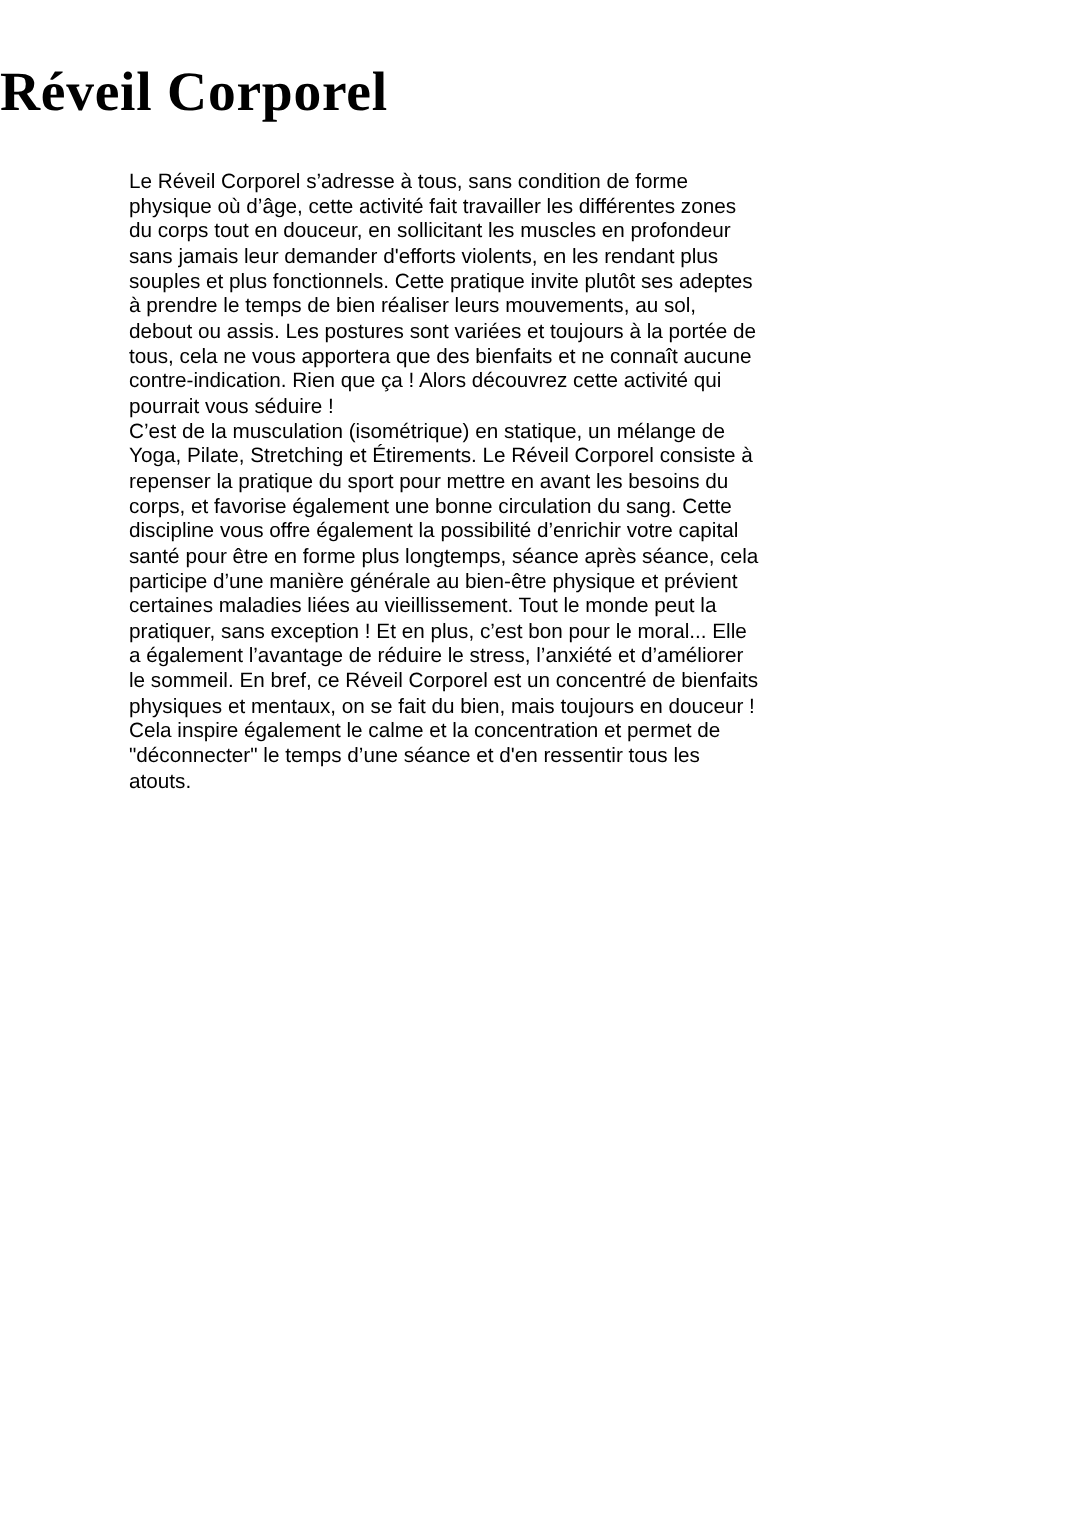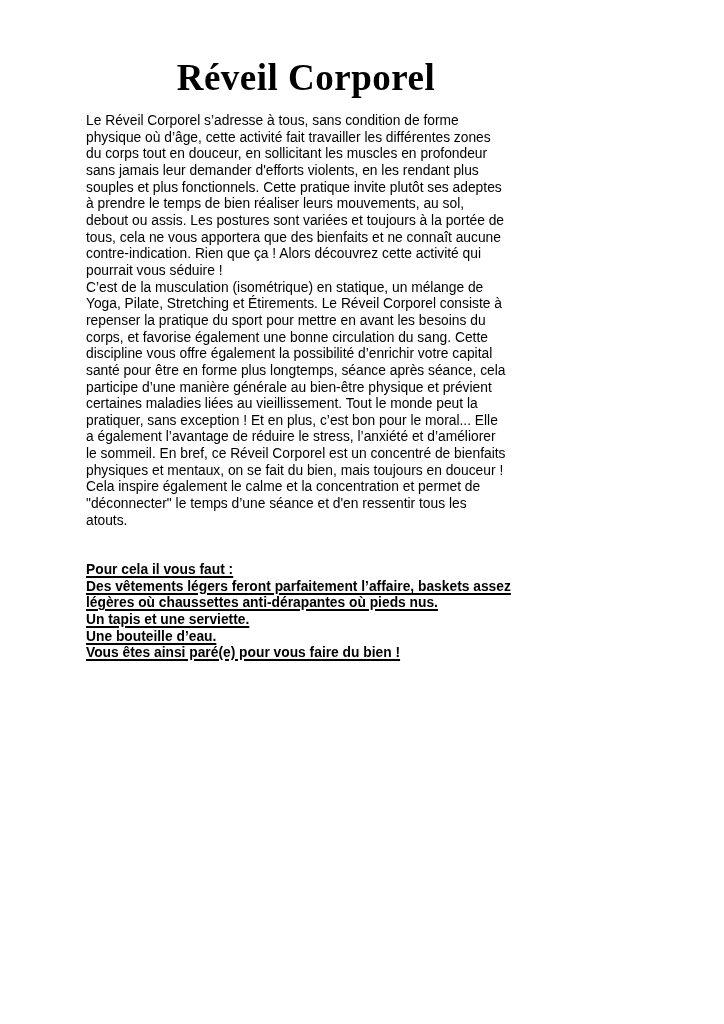--- a/index.html
+++ b/index.html
@@ -18,22 +18,22 @@
     height: 1024px;
     background: #ffffff;
     color: #000000;
     overflow: hidden;
   }
   .doc-title {
     position: absolute;
     top: 40px;
     left: 0;
     width: 580px;
-    margin: 16px;
-    text-align: center;
+    margin: 0;
+    text-align: left;
     font-family: "Liberation Serif", serif;
     font-weight: 700;
     font-size: 37px;
     line-height: 44px;
     letter-spacing: 0.5px;
   }
   .doc-body {
     position: absolute;
     left: 86px;
     top: 113px;
@@ -84,19 +84,13 @@
 participe d’une manière générale au bien-être physique et prévient
 certaines maladies liées au vieillissement. Tout le monde peut la
 pratiquer, sans exception ! Et en plus, c’est bon pour le moral... Elle
 a également l’avantage de réduire le stress, l’anxiété et d’améliorer
 le sommeil. En bref, ce Réveil Corporel est un concentré de bienfaits
 physiques et mentaux, on se fait du bien, mais toujours en douceur !
 Cela inspire également le calme et la concentration et permet de
 "déconnecter" le temps d’une séance et d'en ressentir tous les
 atouts.</p>
 
-  <p class="doc-kit">Pour cela il vous faut :
-Des vêtements légers feront parfaitement l’affaire, baskets assez
-légères où chaussettes anti-dérapantes où pieds nus.
-Un tapis et une serviette.
-Une bouteille d’eau.
-Vous êtes ainsi paré(e) pour vous faire du bien !</p>
 </div>
 
 </body></html>

